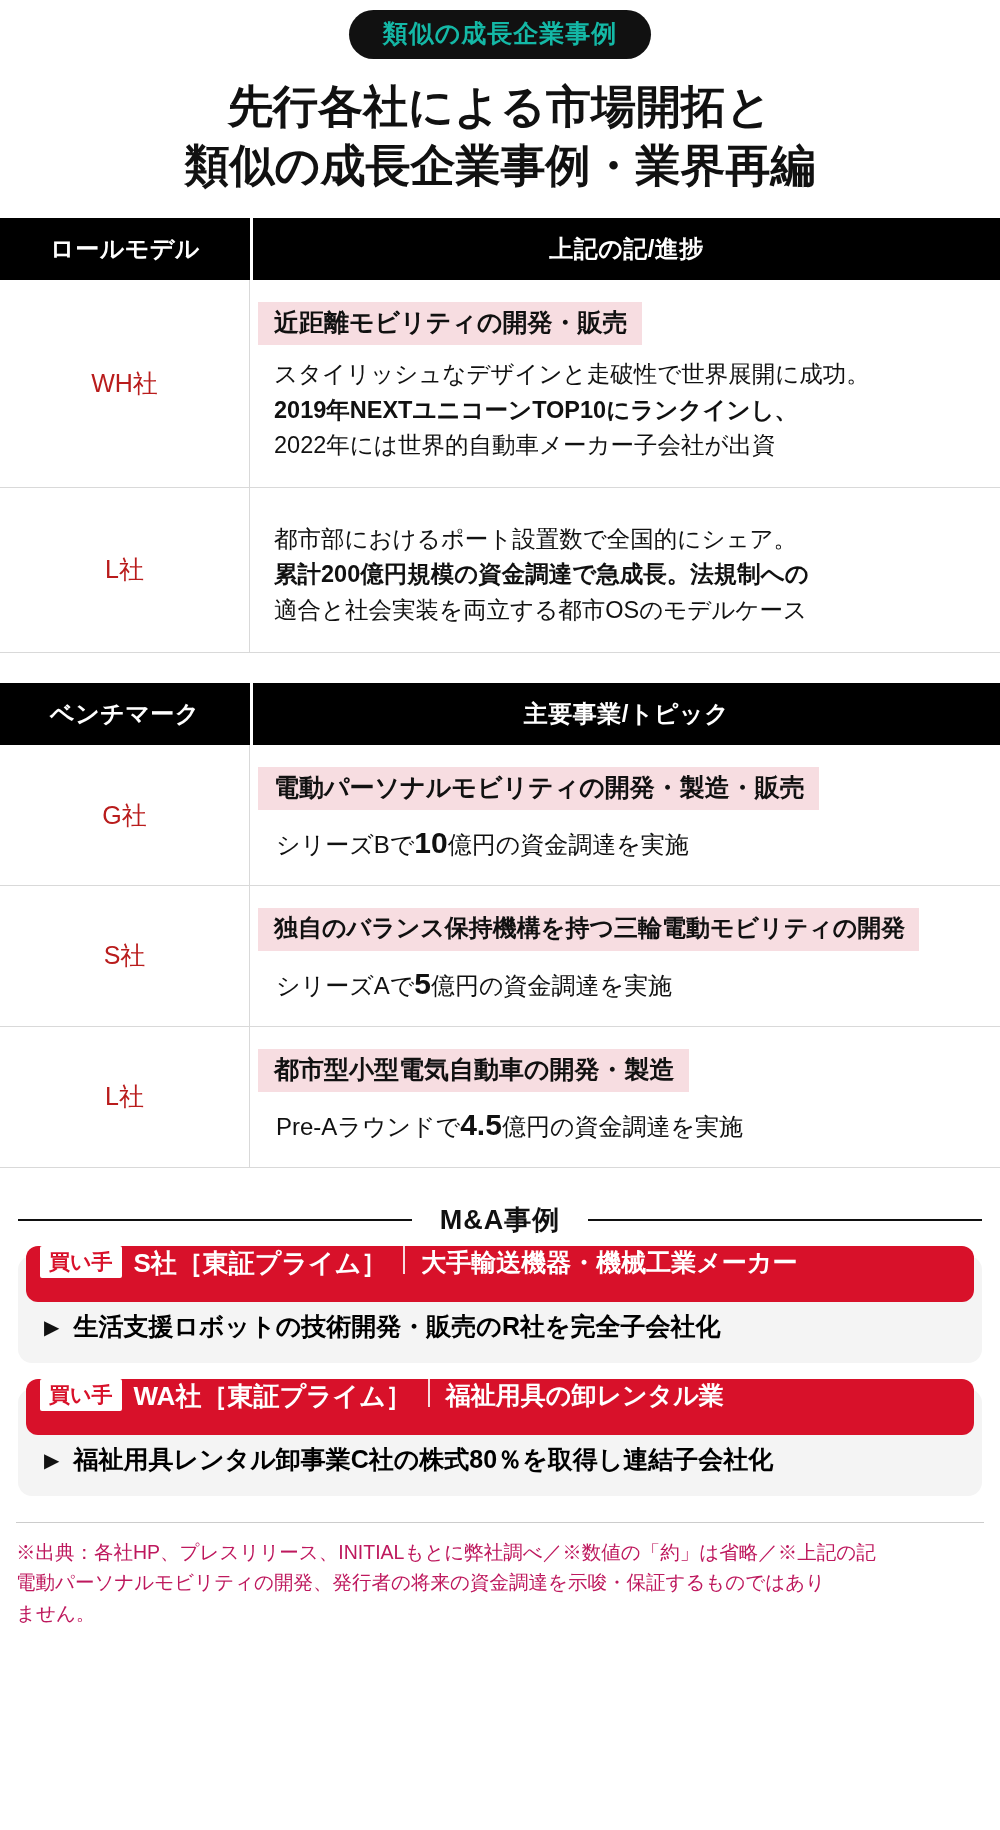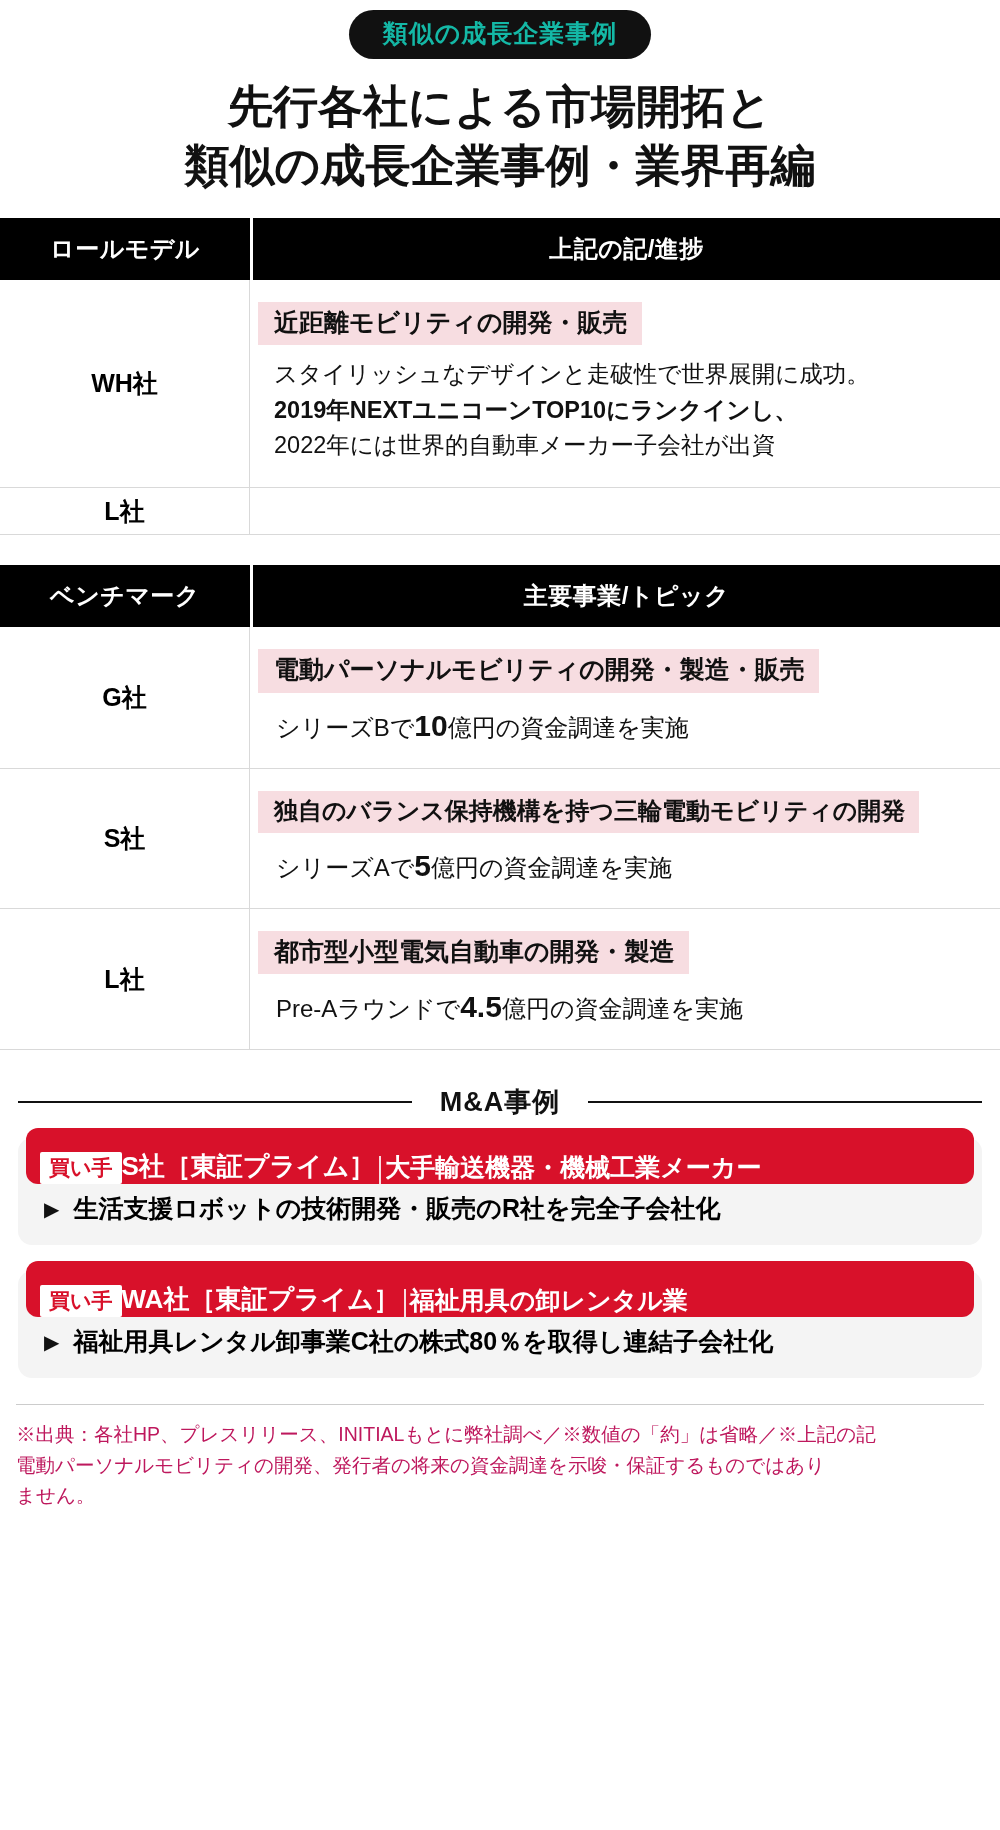--- a/index.html
+++ b/index.html
@@ -78,22 +78,22 @@
     align-items: stretch;
     border-bottom: 1px solid #d9d9d9;
   }
   .row:last-child { border-bottom: 1px solid #d9d9d9; }
   .row-label {
     width: 250px;
     display: flex;
     align-items: center;
     justify-content: center;
     font-size: 25px;
-    font-weight: bold;
-    color: #000000;
+    font-weight: normal;
+    color: #b91c1c;
     border-right: 1px solid #d9d9d9;
   }
   .row-body {
     flex: 1;
     padding: 22px 18px 24px 8px;
   }
   .pinkbar {
     display: inline-block;
     background: #f7dde1;
     font-size: 25px;
@@ -155,23 +155,23 @@
   }
   .ma-bar {
     background: #d8112a;
     color: #ffffff;
     border-radius: 12px;
     margin: 0 8px;
     position: relative;
     top: -10px;
     height: 56px;
     display: flex;
-    align-items: flex-end;
+    align-items: flex-start;
     padding-left: 14px;
-    gap: 0;
+    gap: 12px;
   }
   .buyer-tag {
     background: #ffffff;
     color: #d8112a;
     font-size: 21px;
     font-weight: bold;
     padding: 5px 9px 6px;
     line-height: 1;
     border-radius: 2px;
   }
@@ -252,20 +252,25 @@
           <div>スタイリッシュなデザインと走破性で世界展開に成功。</div>
           <div><b>2019年NEXTユニコーンTOP10にランクインし、</b></div>
           <div>2022年には世界的自動車メーカー子会社が出資</div>
         </div>
       </div>
     </div>
 
     <div class="row">
       <div class="row-label">L社</div>
       <div class="row-body">
+        <div class="desc">
+          <div>都市部におけるポート設置数で全国的にシェア。</div>
+          <div><b>累計200億円規模の資金調達で急成長。法規制への</b></div>
+          <div>適合と社会実装を両立する都市OSのモデルケース</div>
+        </div>
       </div>
     </div>
   </div>
 
   <div class="gap"></div>
 
   <div class="tablewrap" style="margin-top:0">
     <div class="thead">
       <div class="th-left">ベンチマーク</div>
       <div class="th-sep"></div>

